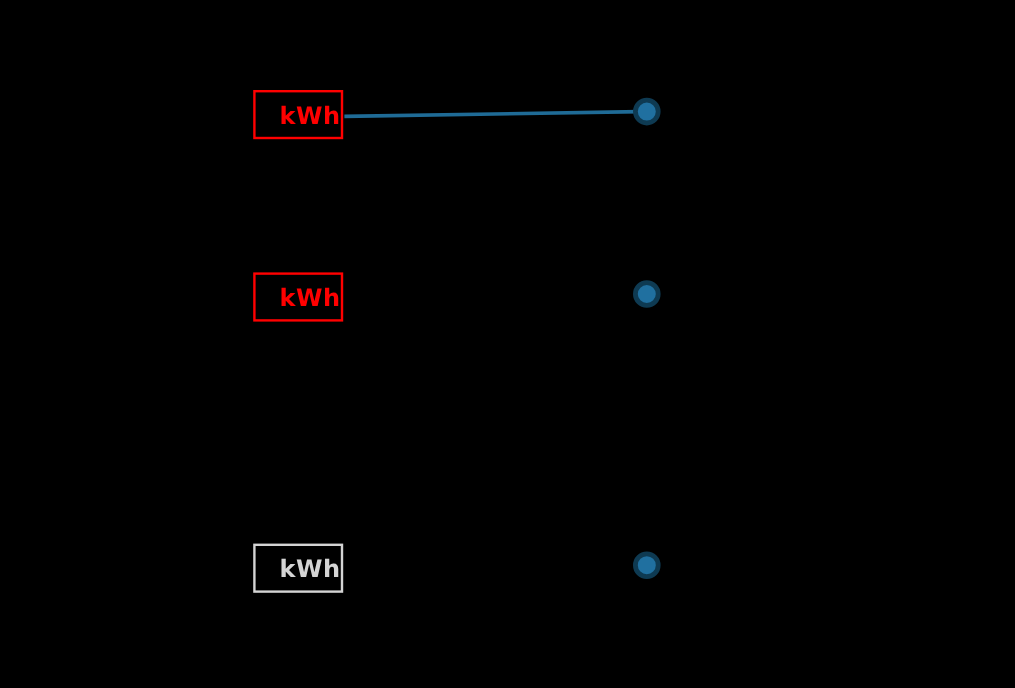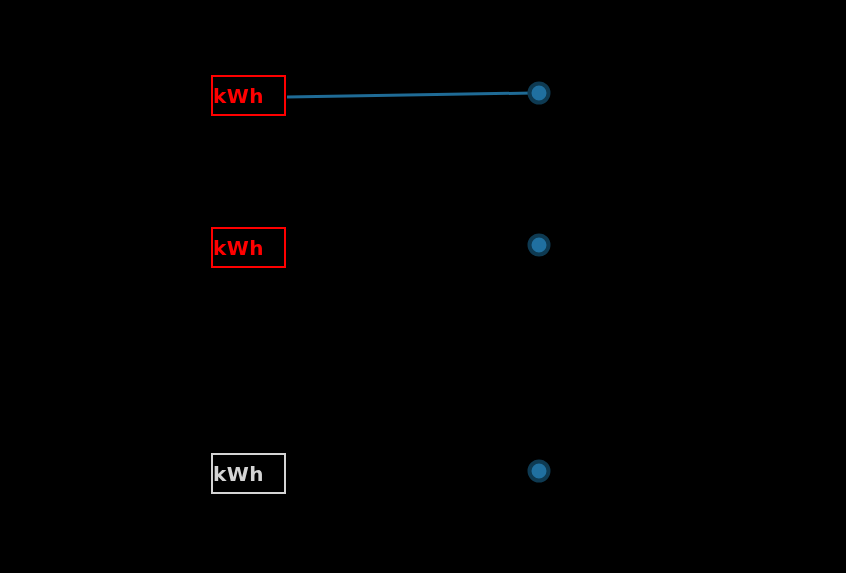--- a/index.html
+++ b/index.html
@@ -28,21 +28,21 @@
     pointer-events: none;
   }
   .node {
     position: absolute;
     box-sizing: border-box;
     border: 2px solid #ff0000;
     background: transparent;
     color: #ff0000;
     display: flex;
     align-items: center;
-    justify-content: flex-start;
+    justify-content: flex-end;
     font-size: 20px;
     font-weight: bold;
     letter-spacing: 0.5px;
     cursor: pointer;
   }
   .port {
     position: absolute;
     width: 15px;
     height: 15px;
     border-radius: 50%;

